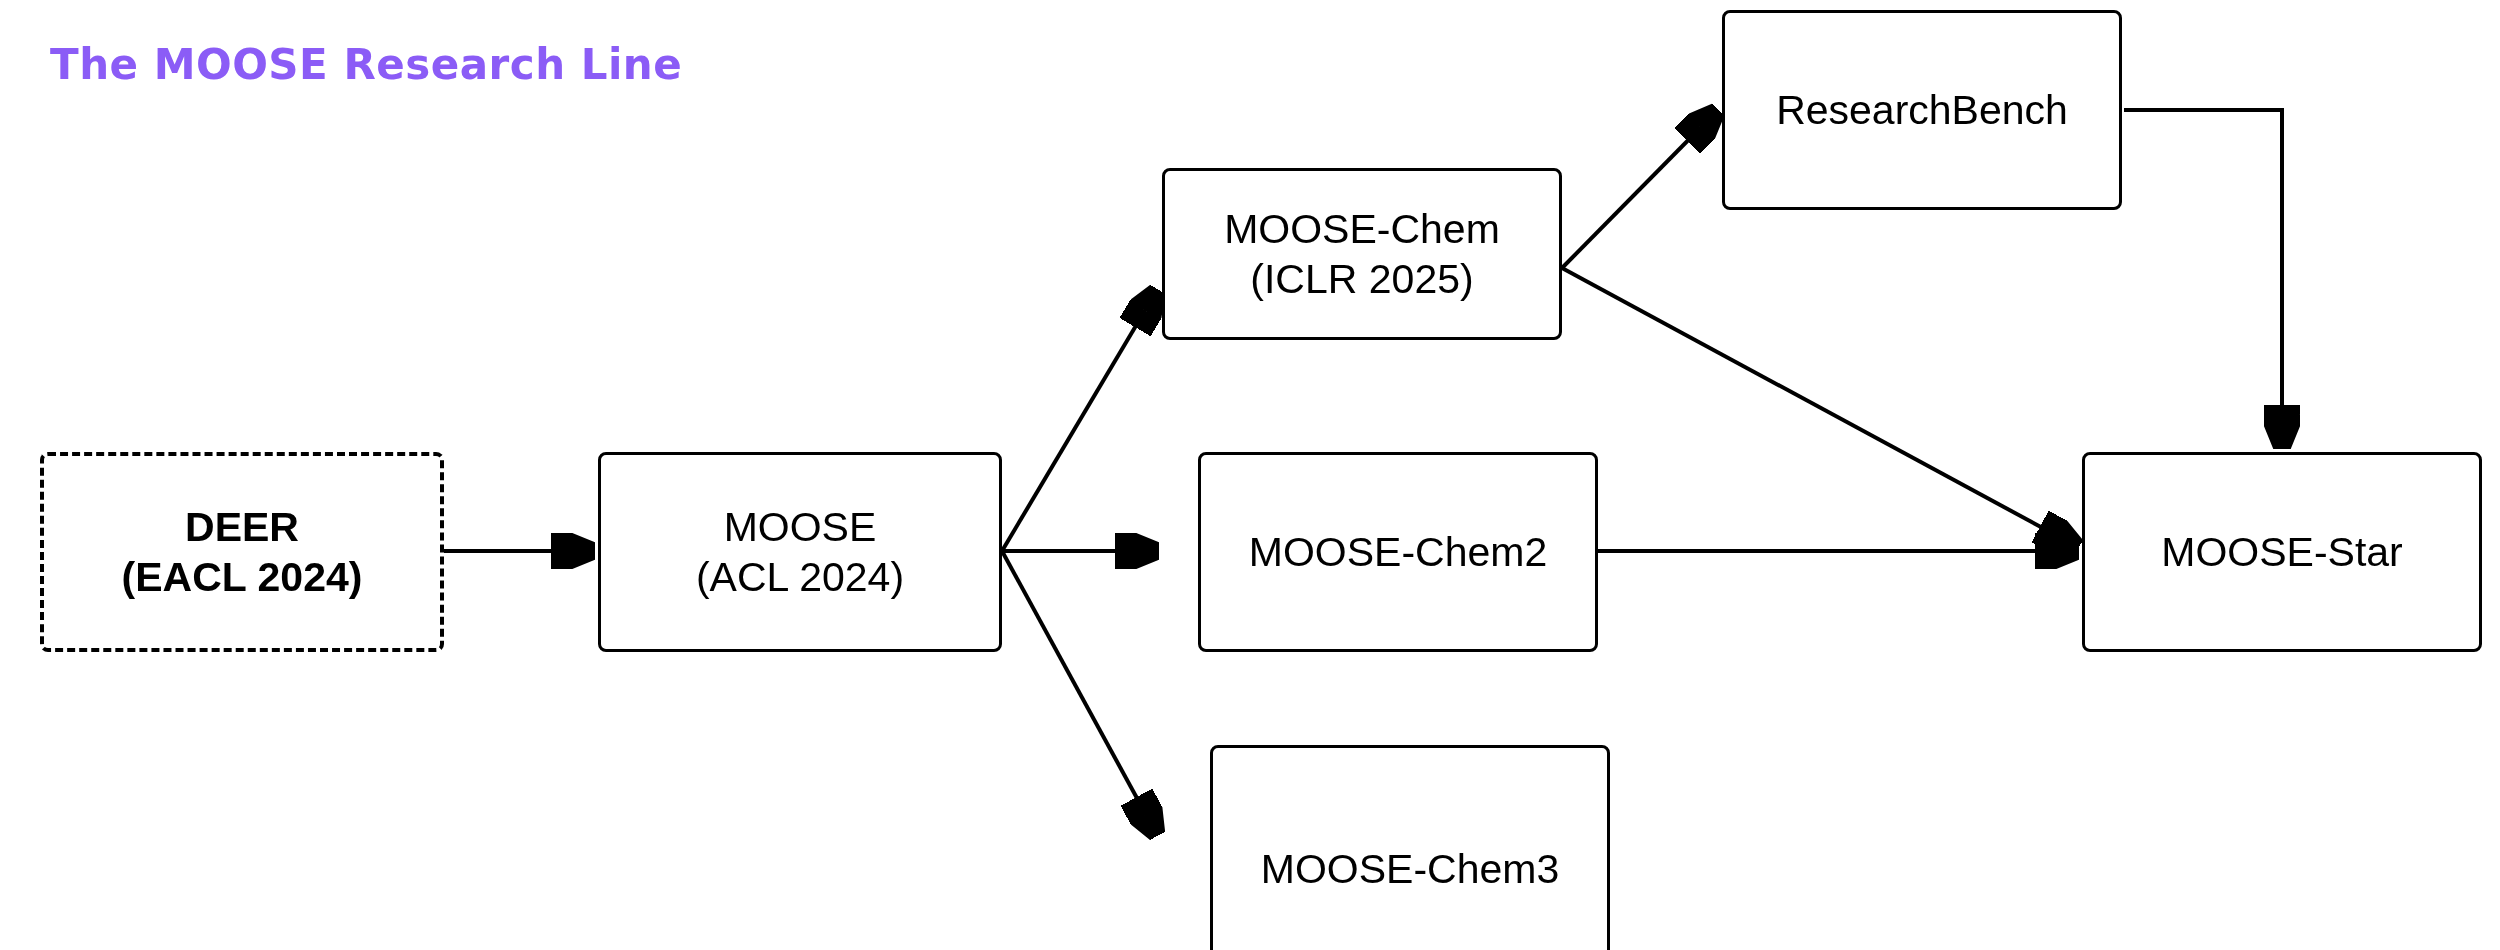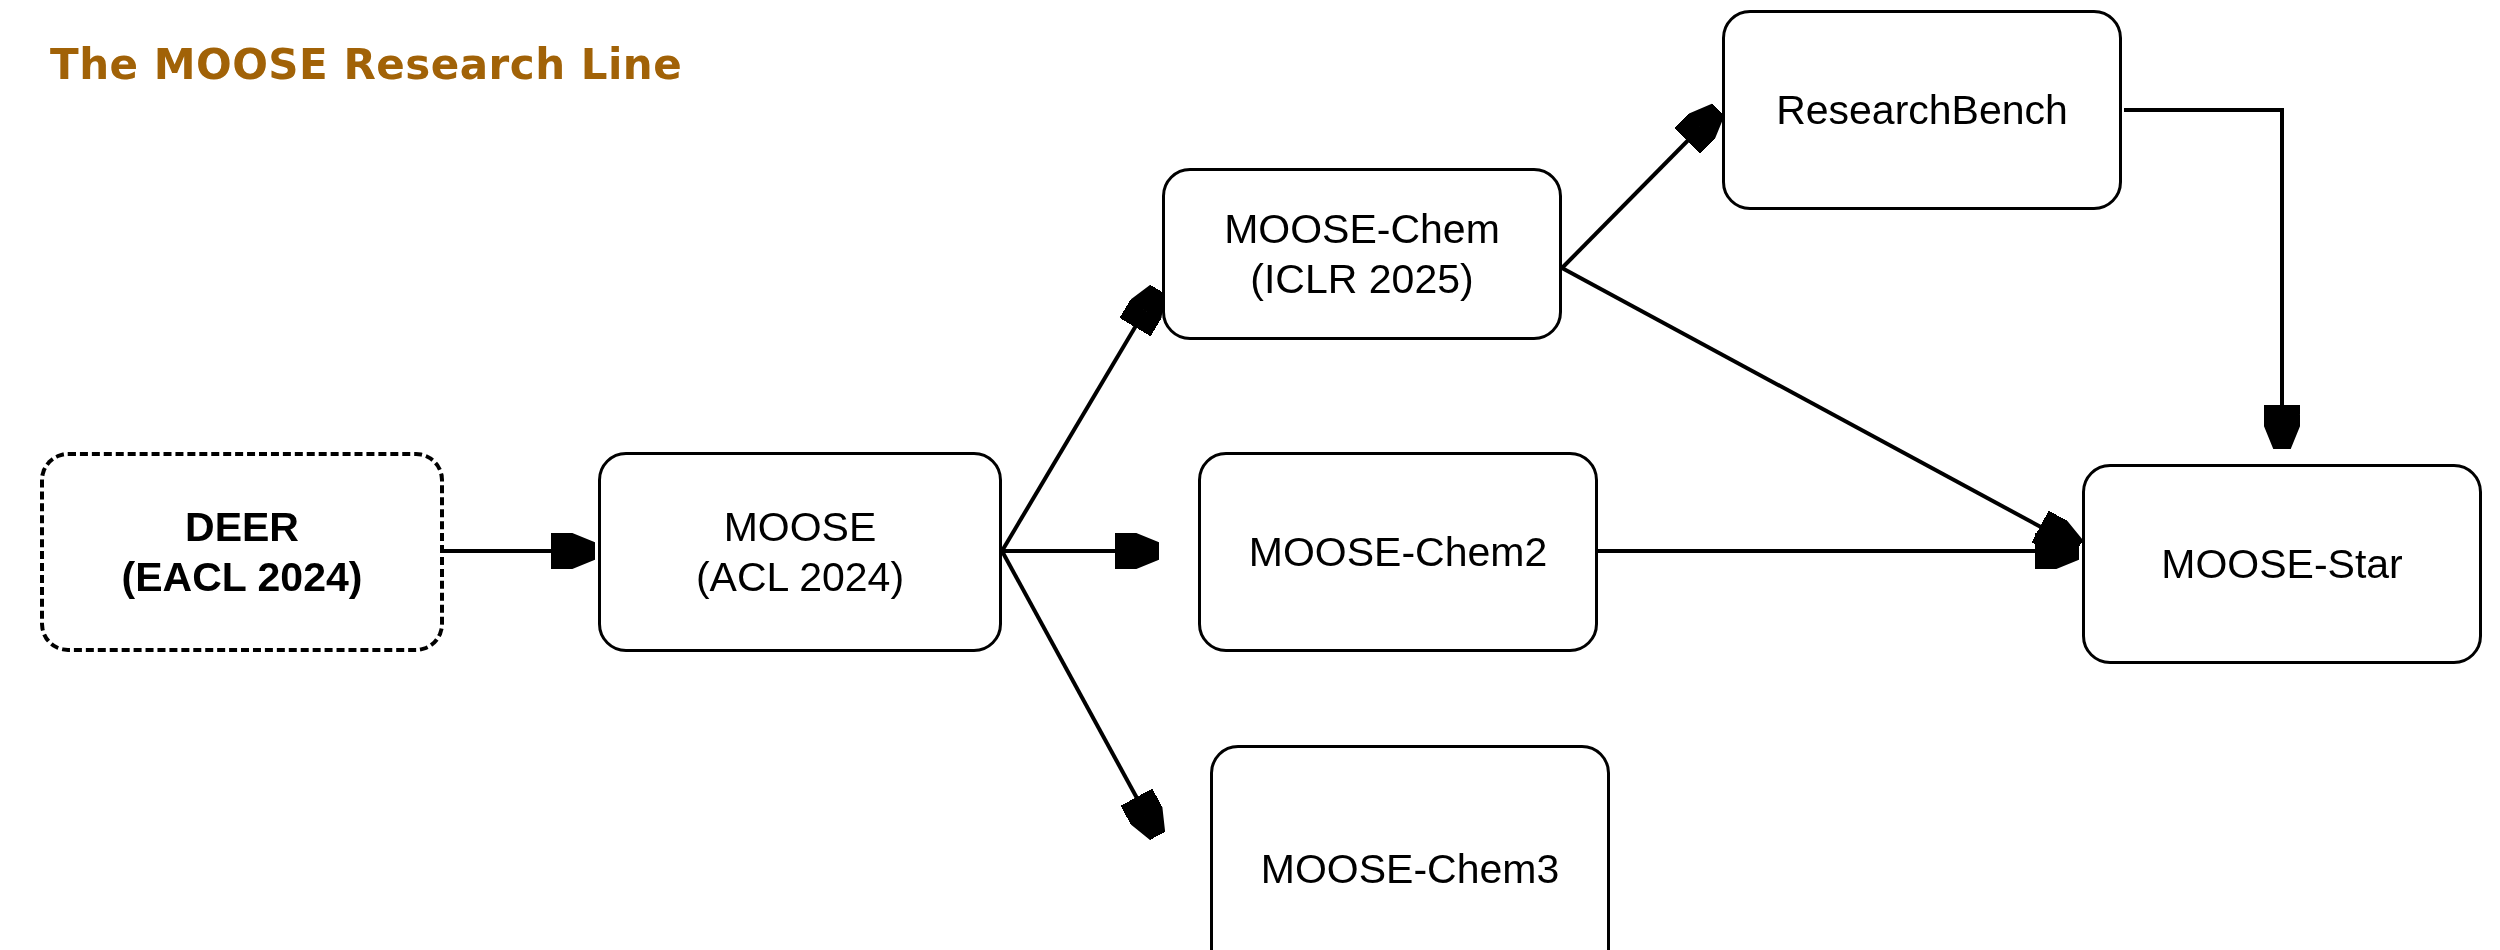--- a/index.html
+++ b/index.html
@@ -19,32 +19,32 @@
     overflow: hidden;
   }
   #diagram-title {
     position: absolute;
     left: 50px;
     top: 40px;
     font-family: "DejaVu Sans", sans-serif;
     font-size: 42px;
     font-weight: bold;
     letter-spacing: 0.5px;
-    color: #a16207;
+    color: #8b5cf6;
     white-space: nowrap;
   }
   .node {
     position: absolute;
     box-sizing: border-box;
     display: flex;
     flex-direction: column;
     align-items: center;
     justify-content: center;
     border: 3px solid #000000;
-    border-radius: 28px;
+    border-radius: 8px;
     background: #ffffff;
     color: #000000;
     font-family: "Liberation Sans", sans-serif;
     font-size: 41px;
     line-height: 1.22;
     text-align: center;
     z-index: 3;
   }
   .node.dashed {
     border-style: dashed;
@@ -121,17 +121,17 @@
   </div>
 
   <div class="node" style="left:1210px; top:745px; width:400px; height:248px;">
     <span class="line">MOOSE-Chem3</span>
   </div>
 
   <div class="node" style="left:1722px; top:10px; width:400px; height:200px;">
     <span class="line">ResearchBench</span>
   </div>
 
-  <div class="node" style="left:2082px; top:464px; width:400px; height:200px;">
+  <div class="node" style="left:2082px; top:452px; width:400px; height:200px;">
     <span class="line">MOOSE-Star</span>
   </div>
 
 </div>
 
 </body></html>

